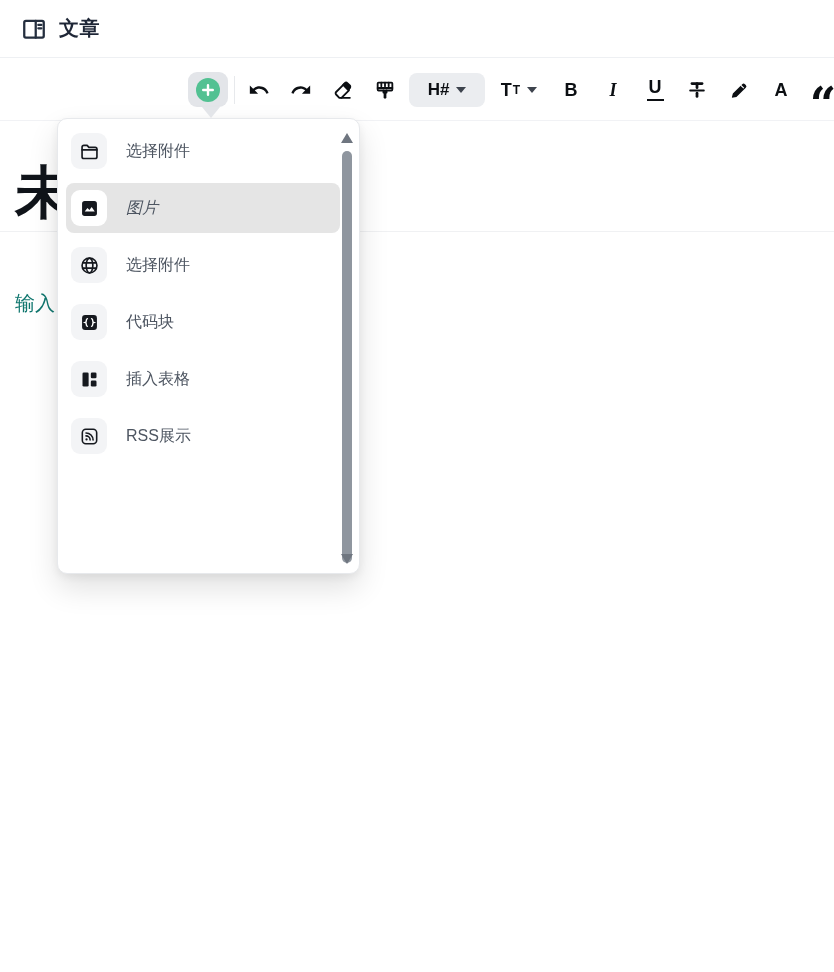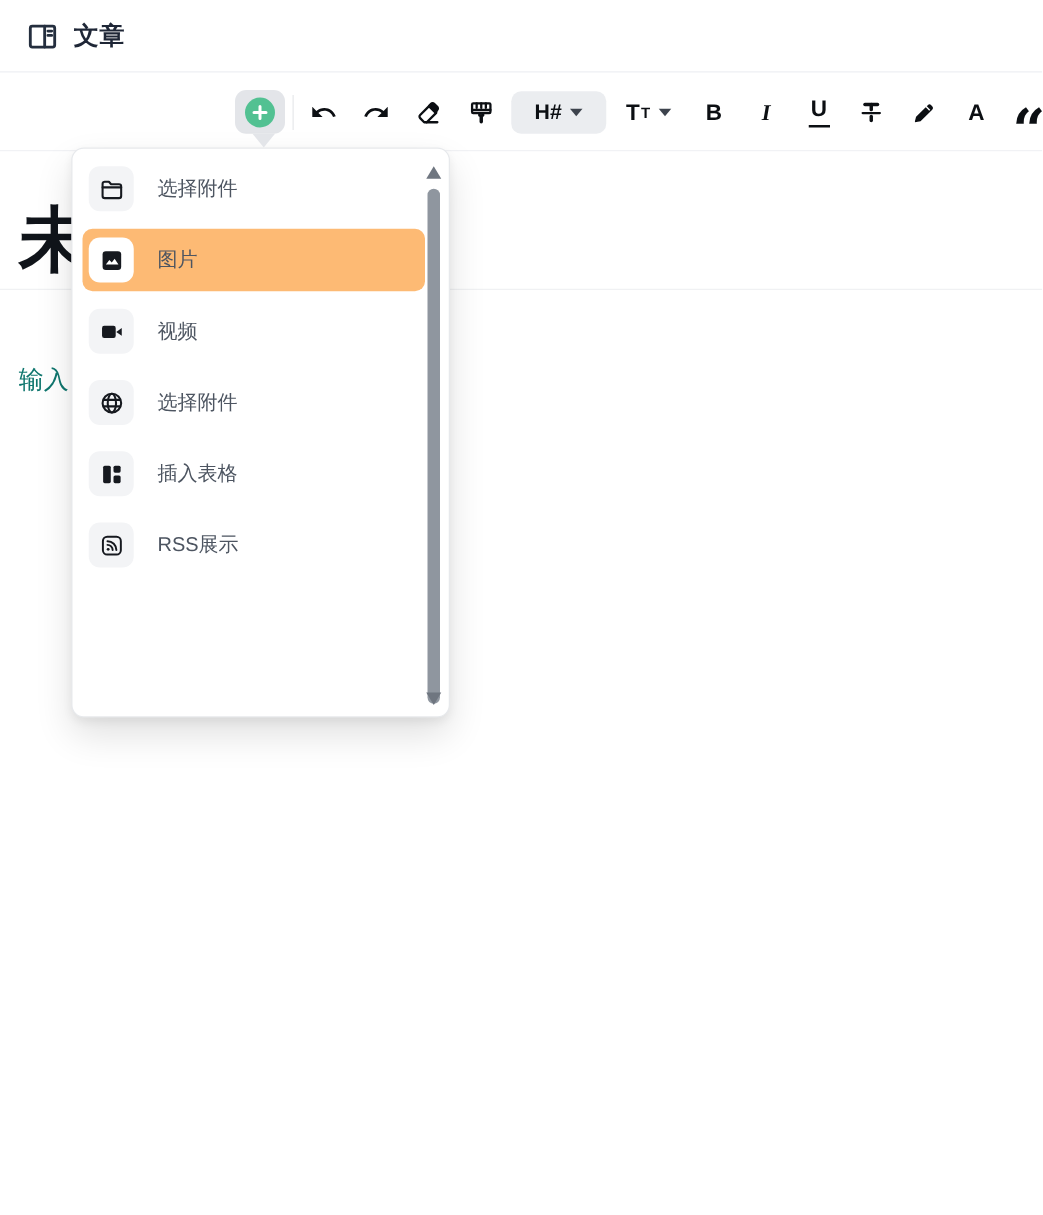--- a/index.html
+++ b/index.html
@@ -40,21 +40,21 @@
            border-left:9px solid transparent; border-right:9px solid transparent;
            border-top:11px solid #e3e5e9; z-index:12; }
   
   .menu { position:absolute; left:57px; top:118px; width:303px; height:456px;
           background:#fff; border:1px solid #e7e9ec; border-radius:10px;
           box-shadow:0 14px 30px rgba(0,0,0,.12), 0 3px 8px rgba(0,0,0,.06);
           padding:7px 8px; z-index:10; }
   .mrow { height:50px; border-radius:8px; display:flex; align-items:center;
           padding-left:5px; margin-bottom:7px; width:274px; }
   .mrow:last-of-type { margin-bottom:0; }
-  .mrow.hl { background:#fdba74; }
+  .mrow.hl { background:#e5e5e5;font-style:italic; }
   .mico { width:36px; height:36px; border-radius:9px; background:#f3f4f6;
           display:flex; align-items:center; justify-content:center; flex:0 0 auto; }
   .mrow.hl .mico { background:#fff; }
   .mlabel { margin-left:19px; font-size:16px; color:#4d5561; }
   
   .sb { position:absolute; right:5px; top:13px; bottom:9px; width:14px; }
   .sb-up { position:absolute; top:1px; left:1px; width:0; height:0;
            border-left:6px solid transparent; border-right:6px solid transparent;
            border-bottom:10px solid #6f7680; }
   .sb-th { position:absolute; left:2px; top:19px; width:10px; height:412px;
@@ -196,42 +196,42 @@
       <span class="mico">
         <svg width="21" height="21" viewBox="0 0 24 24">
           <rect x="3.5" y="3.5" width="17" height="17" rx="3" fill="#16191f"></rect>
           <path d="M6.5 15.5l3.2-4 2.2 2.2 2.6-3.4 3.5 5.2z" fill="#fff"></path>
         </svg>
       </span>
       <span class="mlabel">图片</span>
     </div>
 
 
-    <div class="mrow">
-      <span class="mico">
-        <svg width="21" height="21" viewBox="0 0 24 24">
-          <rect x="3" y="6.5" width="12.5" height="11" rx="2" fill="#16191f"></rect>
-          <path d="M16 12l5-3.6v7.2z" fill="#16191f"></path>
-        </svg>
-      </span>
-      <span class="mlabel">视频</span>
-    </div>
 
 
     <div class="mrow">
       <span class="mico">
         <svg width="21" height="21" viewBox="0 0 24 24" fill="none" stroke="#16191f" stroke-width="1.9">
           <circle cx="12" cy="12" r="8.5"></circle>
           <ellipse cx="12" cy="12" rx="3.8" ry="8.5"></ellipse>
           <path d="M4 9h16M4 15h16"></path>
         </svg>
       </span>
       <span class="mlabel">选择附件</span>
     </div>
 
+    <div class="mrow">
+      <span class="mico">
+        <svg width="21" height="21" viewBox="0 0 24 24">
+          <rect x="3.5" y="3.5" width="17" height="17" rx="3.5" fill="#16191f"></rect>
+          <path d="M9.6 7.6c-1.2.4-1.3 1.4-1.3 2.4 0 .9.1 1.6-1.2 2 1.3.4 1.2 1.1 1.2 2 0 1 .1 2 1.3 2.4M14.4 7.6c1.2.4 1.3 1.4 1.3 2.4 0 .9-.1 1.6 1.2 2-1.3.4-1.2 1.1-1.2 2 0 1-.1 2-1.3 2.4" stroke="#fff" stroke-width="1.6" fill="none" stroke-linecap="round"></path>
+        </svg>
+      </span>
+      <span class="mlabel">代码块</span>
+    </div>
 
     <div class="mrow">
       <span class="mico">
         <svg width="21" height="21" viewBox="0 0 24 24">
           <rect x="4" y="4" width="7" height="16" rx="1.5" fill="#16191f"></rect>
           <rect x="13.5" y="4" width="6.5" height="6.5" rx="1.5" fill="#16191f"></rect>
           <rect x="13.5" y="13" width="6.5" height="7" rx="1.5" fill="#16191f"></rect>
         </svg>
       </span>
       <span class="mlabel">插入表格</span>

